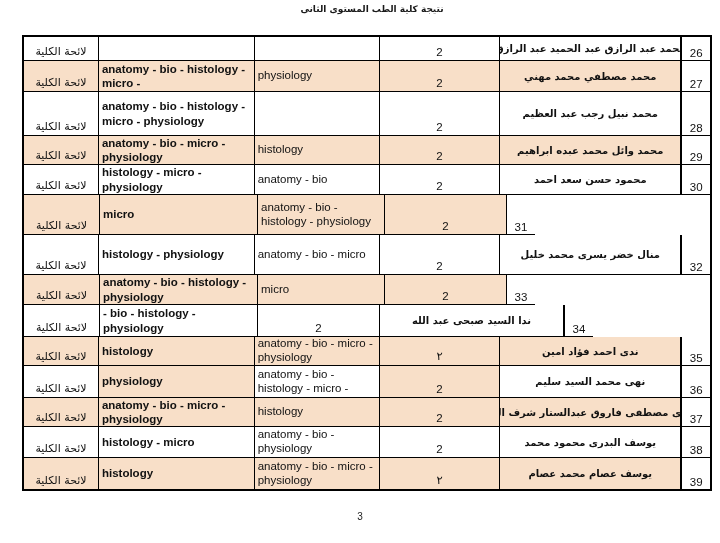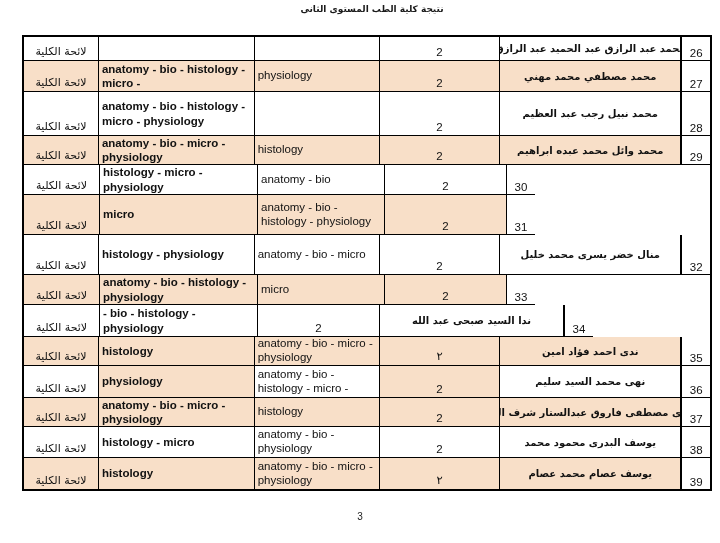--- a/index.html
+++ b/index.html
@@ -141,20 +141,21 @@
       <div class="cell c-subj-plain shaded">histology</div>
       <div class="cell c-grade shaded">2</div>
       <div class="cell c-name shaded">محمد وائل محمد عبده ابراهيم</div>
       <div class="cell c-no">29</div>
     </div>
     <div class="t-row" style="height: 30px;">
       <div class="cell c-reg">لائحة الكلية</div>
       <div class="cell c-subj-bold">histology - micro - physiology</div>
       <div class="cell c-subj-plain">anatomy - bio</div>
       <div class="cell c-grade">2</div>
+      <div class="cell c-name">محمود حسن سعد احمد</div>
       <div class="cell c-no">30</div>
     </div>
     <div class="t-row" style="height: 40px;">
       <div class="cell c-reg shaded">لائحة الكلية</div>
       <div class="cell c-subj-bold shaded">micro</div>
       <div class="cell c-subj-plain shaded">anatomy - bio - histology  - physiology</div>
       <div class="cell c-grade shaded">2</div>
       <div class="cell c-no">31</div>
     </div>
     <div class="t-row" style="height: 40px;">

